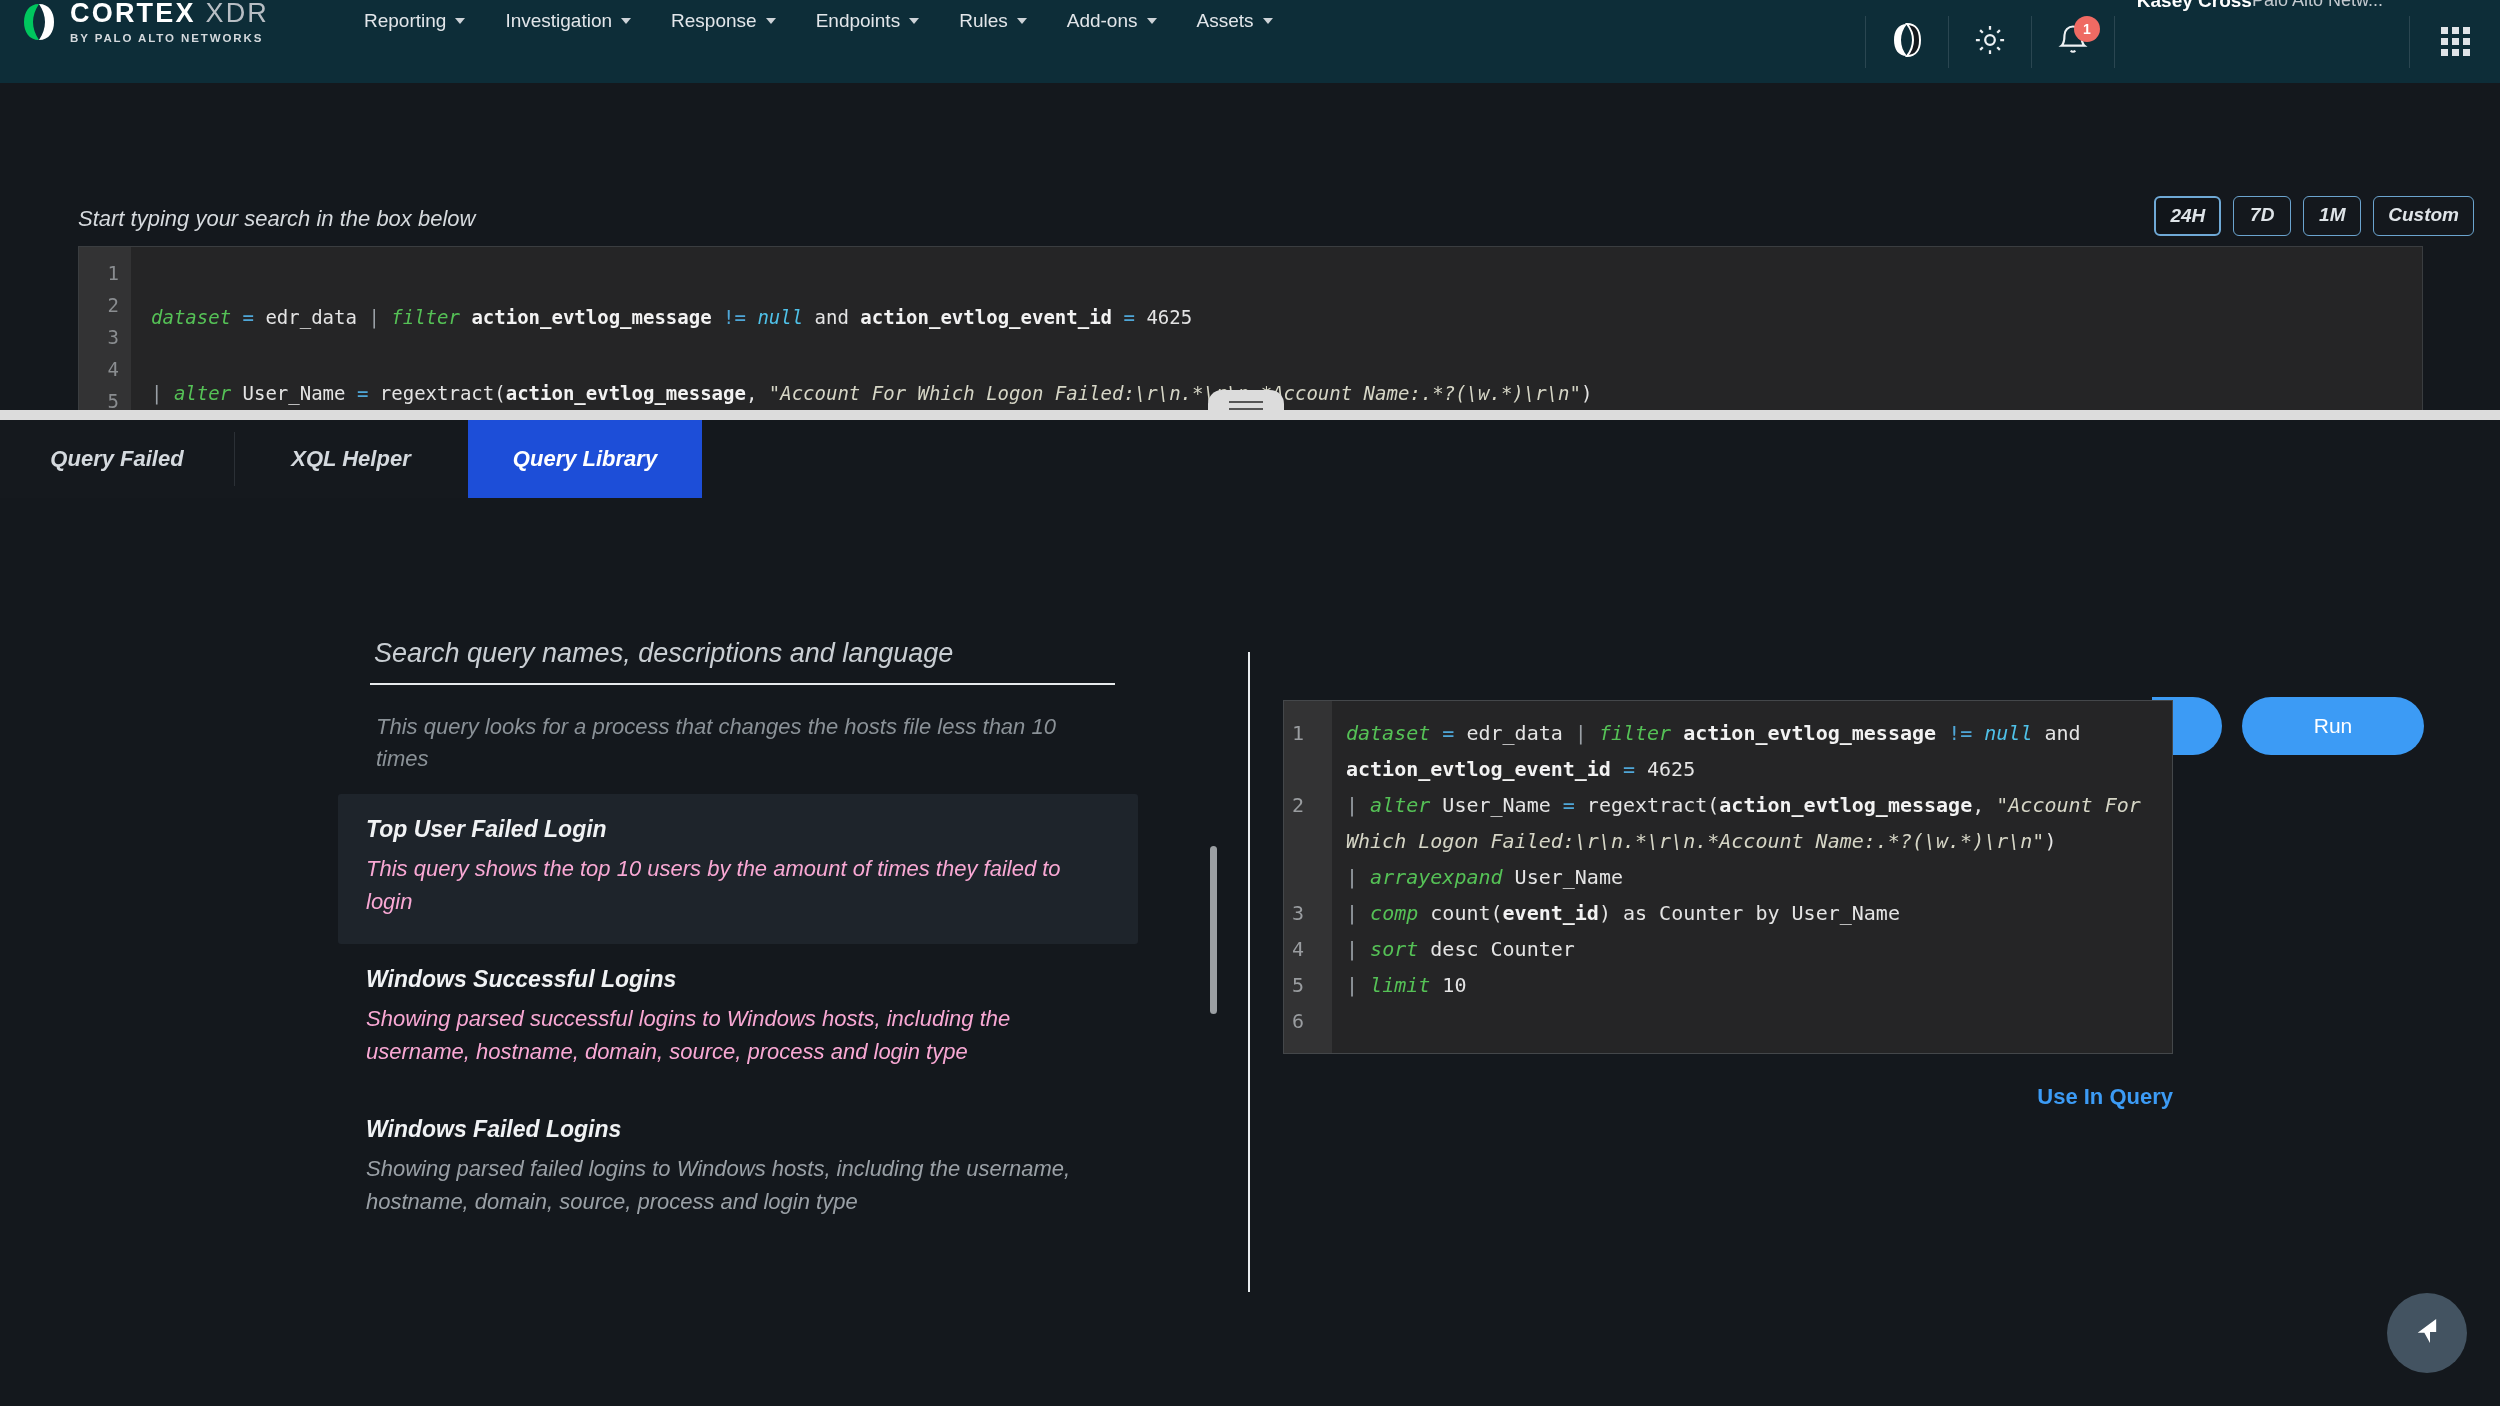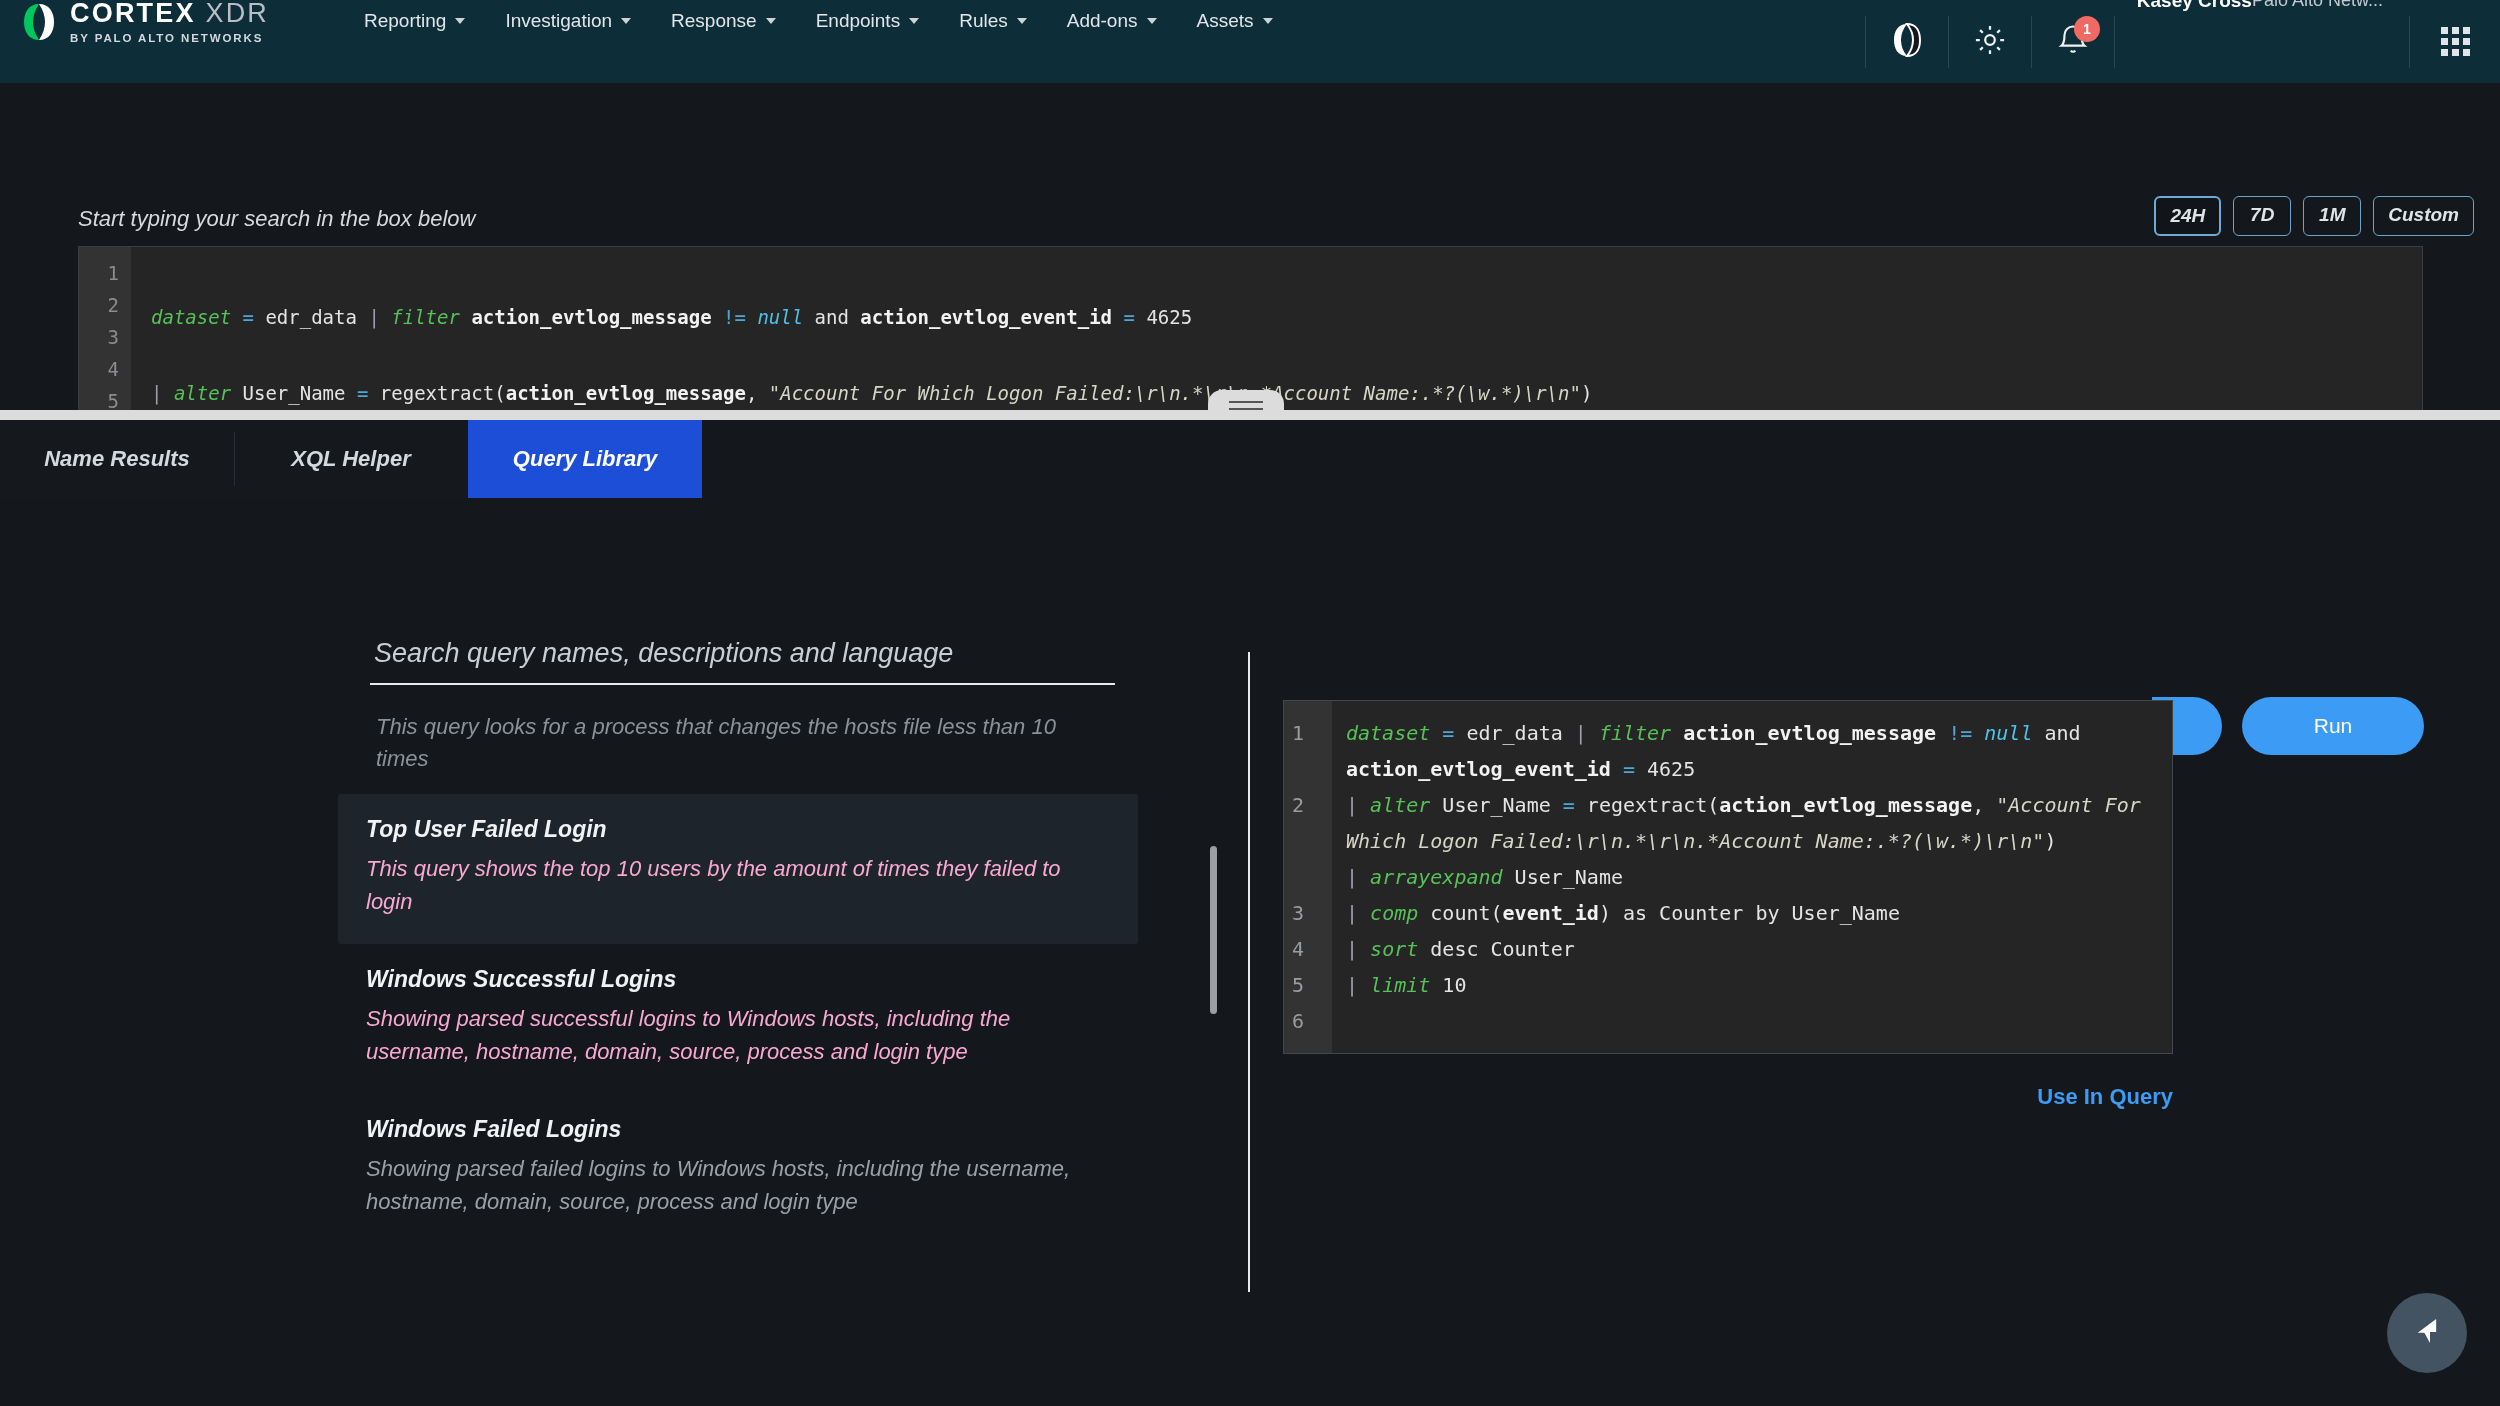--- a/index.html
+++ b/index.html
@@ -324,21 +324,21 @@
     <div class="runbtn">Run</div>
   </div>
 
   <div class="splitgrip">
     <i></i>
     <i></i>
   </div>
   <div class="splitter"></div>
 
   <div class="tabs">
-    <div class="tab t1">Name Results</div>
+    <div class="tab t1">Query Failed</div>
     <div class="tab t2">XQL Helper</div>
     <div class="tab t3">Query Library</div>
   </div>
 
   <div class="libbody">
 
     <div class="leftpane">
       <input class="searchinput" type="text" placeholder="Search query names, descriptions and language" style="">
       <div class="prevdesc">This query looks for a process that changes the hosts file less than 10 times</div>
     </div>

